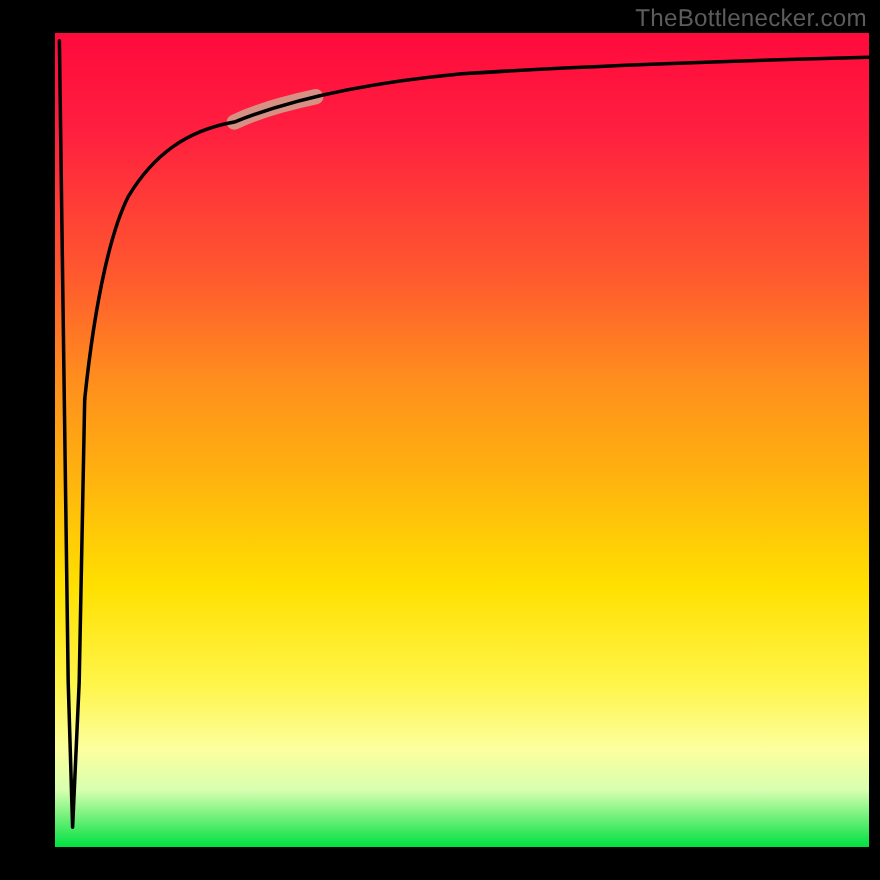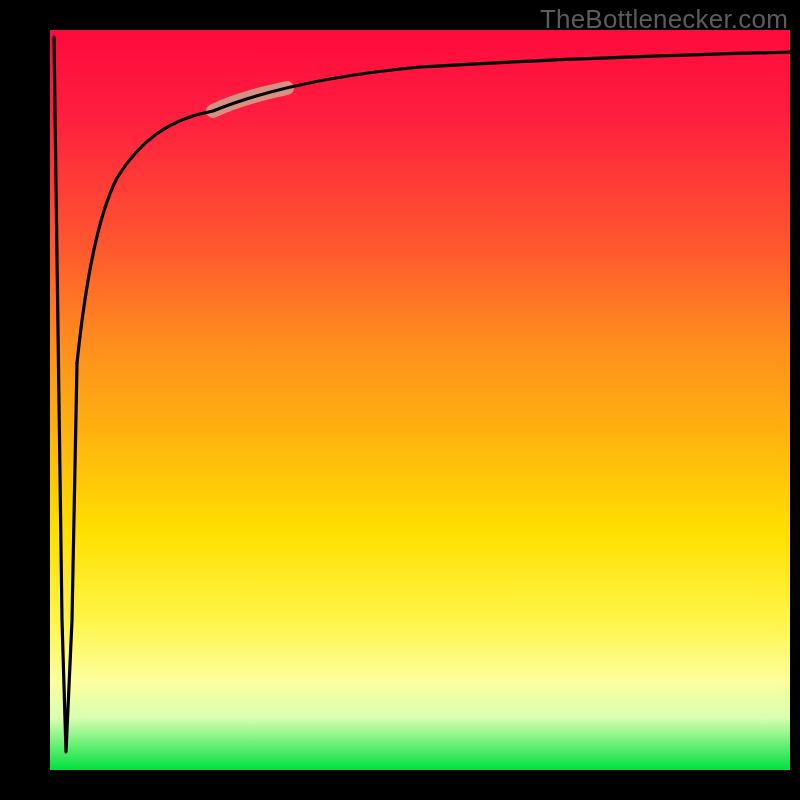--- a/index.html
+++ b/index.html
@@ -36,21 +36,21 @@
       #fcff9e 88%,
       #d8ffb0 93%,
       #00e040 100%
     );
   }
   .attribution {
     position: absolute;
     top: 4px;
     right: 12px;
     color: #5c5c5c;
-    font-size: 26px;
+    font-size: 22px;
     font-weight: 500;
     letter-spacing: 0.2px;
     user-select: none;
   }
   svg.curve {
     position: absolute;
     left: 0;
     top: 0;
     width: 740px;
     height: 740px;

